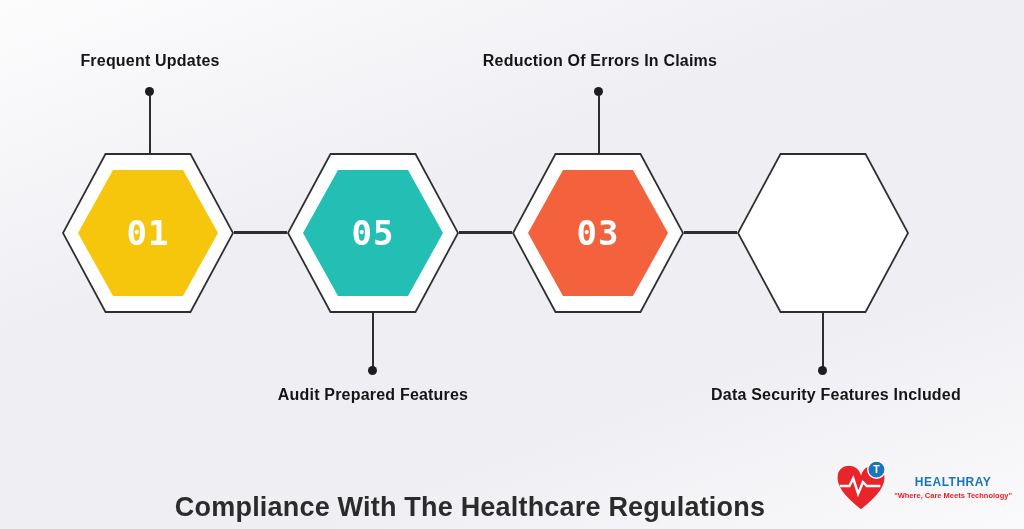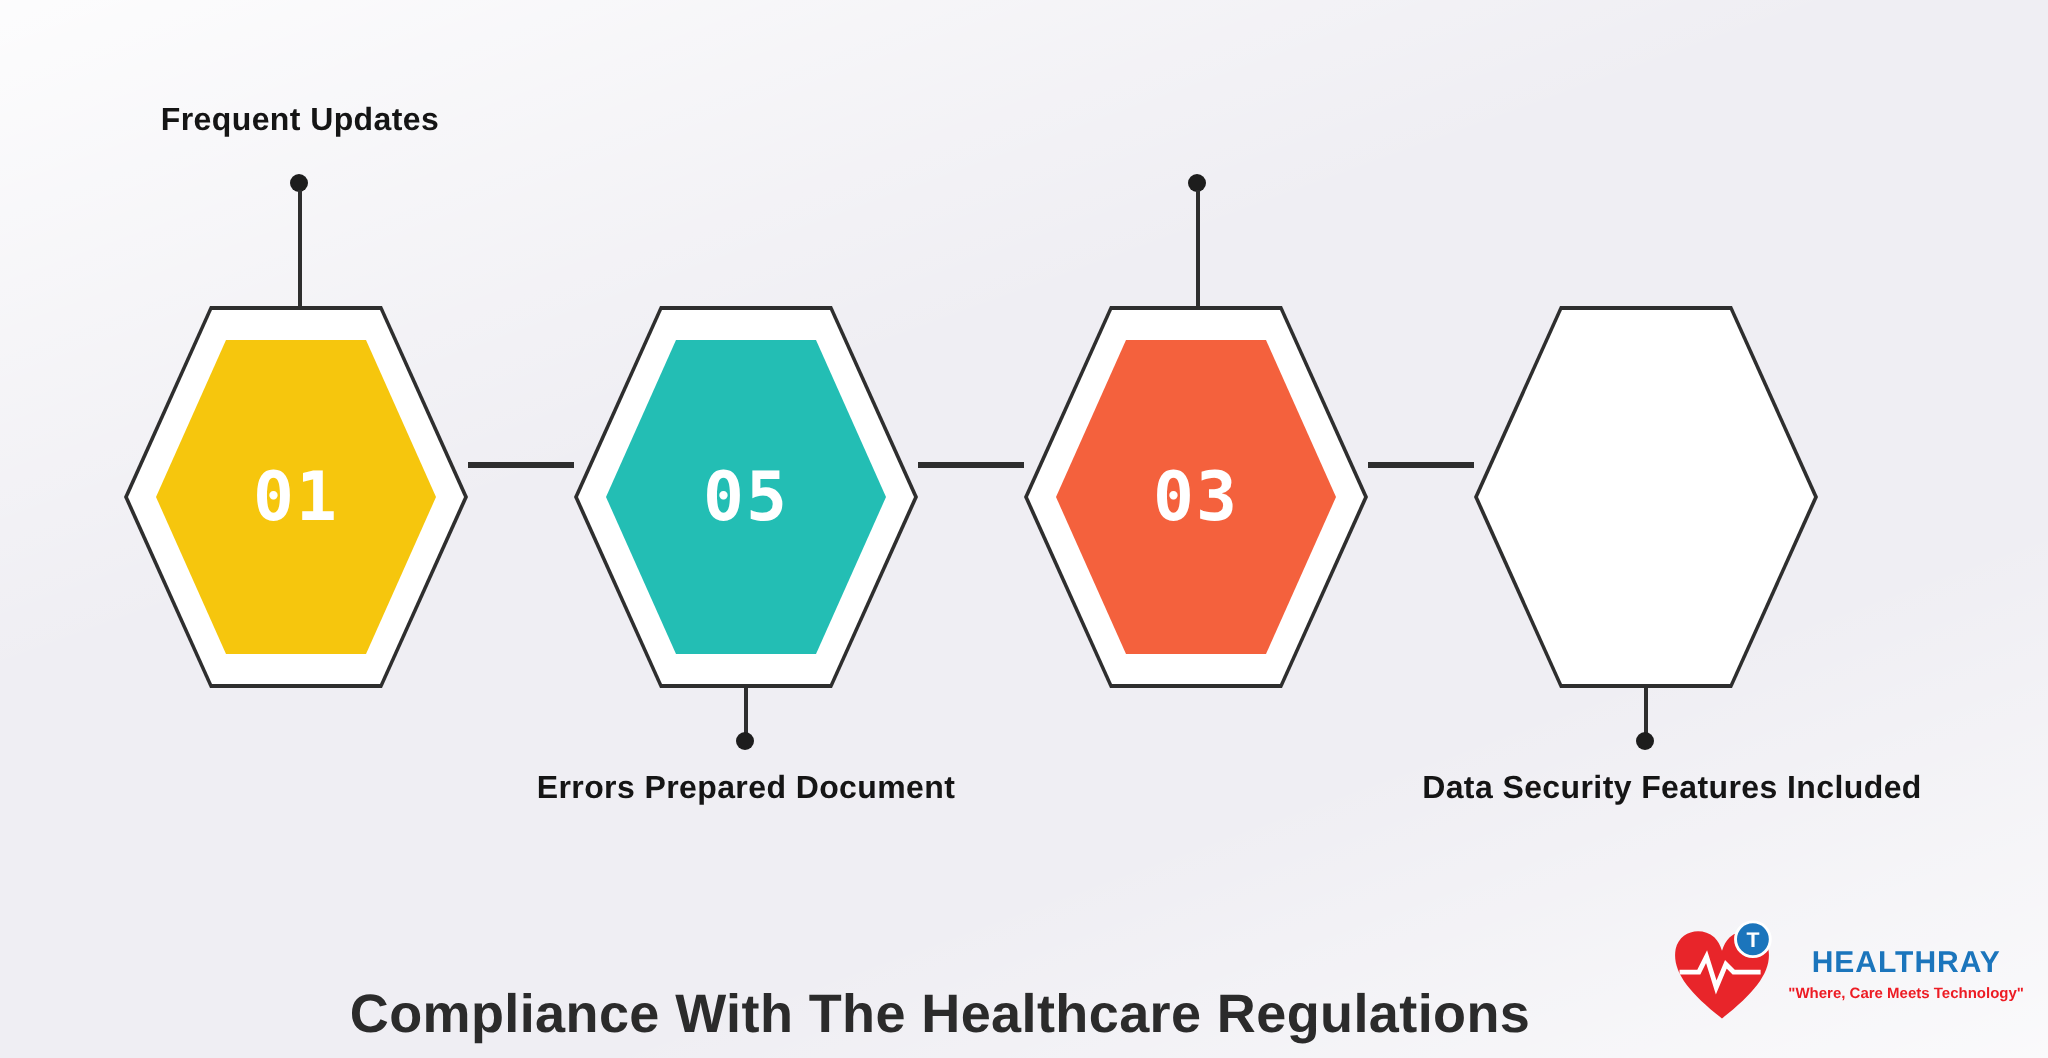--- a/index.html
+++ b/index.html
@@ -7,21 +7,21 @@
   #canvas{
     position:relative;
     width:1024px;height:529px;
     overflow:hidden;
     background:
       linear-gradient(160deg, rgba(255,255,255,.85), rgba(255,255,255,0) 38%),
       linear-gradient(340deg, rgba(255,255,255,.7), rgba(255,255,255,0) 30%),
       #efeef3;
   }
   .hex{clip-path:polygon(25% 0%,75% 0%,100% 50%,75% 100%,25% 100%,0% 50%);}
-  .step{position:absolute;width:172px;height:191px;}
+  .step{position:absolute;width:172px;height:160px;}
   .hex-outline{position:absolute;inset:0;background:#2e2e2e;}
   .hex-white{position:absolute;inset:2px;background:#ffffff;}
   .hex-color{position:absolute;left:16px;right:16px;top:17px;bottom:17px;
     display:flex;align-items:center;justify-content:center;}
   .step-number{
     color:#ffffff;font-family:"DejaVu Sans Mono", monospace;
     font-weight:700;font-size:34px;letter-spacing:1px;
   }
   .connector{position:absolute;height:3px;background:#2e2e2e;top:231px;}
   .leader-line{position:absolute;width:2px;background:#2e2e2e;}
@@ -31,38 +31,39 @@
     font-size:16px;font-weight:700;color:#151515;white-space:nowrap;
     letter-spacing:.2px;
   }
   .diagram-title{
     position:absolute;left:470px;top:492px;transform:translateX(-50%);
     font-size:27px;font-weight:700;color:#2b2b2b;white-space:nowrap;
     letter-spacing:.2px;
   }
   .logo{position:absolute;right:12px;bottom:14px;display:flex;align-items:center;gap:4px;}
   .logo-text{display:flex;flex-direction:column;align-items:center;}
-  .logo-brand{font-size:15px;font-weight:700;letter-spacing:.5px;}
+  .logo-brand{font-size:12px;font-weight:700;letter-spacing:.5px;}
   .logo-tagline{font-size:7.5px;font-weight:700;margin-top:2px;white-space:nowrap;}
 </style>
 </head>
 <body>
 
 <div id="canvas">
 
   <div class="leader-dot" style="left:145px;top:87px;"></div>
   <div class="leader-line" style="left:149px;top:95px;height:58px;"></div>
   <div class="step-label" style="left:150px;top:52px;">Frequent Updates</div>
 
   <div class="leader-dot" style="left:594px;top:87px;"></div>
   <div class="leader-line" style="left:598px;top:95px;height:58px;"></div>
+  <div class="step-label" style="left:600px;top:52px;">Reduction Of Errors In Claims</div>
 
   <div class="leader-line" style="left:372px;top:313px;height:56px;"></div>
   <div class="leader-dot" style="left:368px;top:366px;"></div>
-  <div class="step-label" style="left:373px;top:386px;">Errors Prepared Document</div>
+  <div class="step-label" style="left:373px;top:386px;">Audit Prepared Features</div>
 
   <div class="leader-line" style="left:822px;top:313px;height:56px;"></div>
   <div class="leader-dot" style="left:818px;top:366px;"></div>
   <div class="step-label" style="left:836px;top:386px;">Data Security Features Included</div>
 
   <div class="connector" style="left:234px;width:53px;"></div>
   <div class="connector" style="left:459px;width:53px;"></div>
   <div class="connector" style="left:684px;width:53px;"></div>
 
   <div class="step" style="left:62px;top:153px;">

